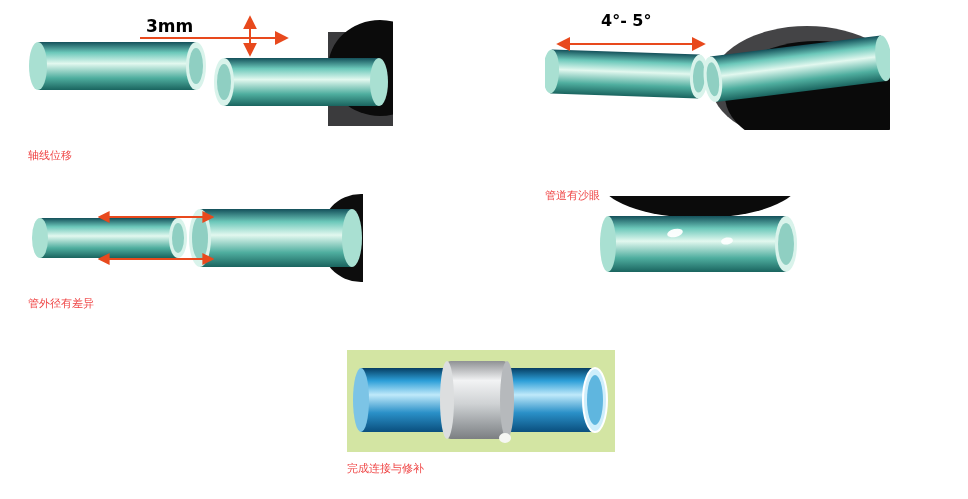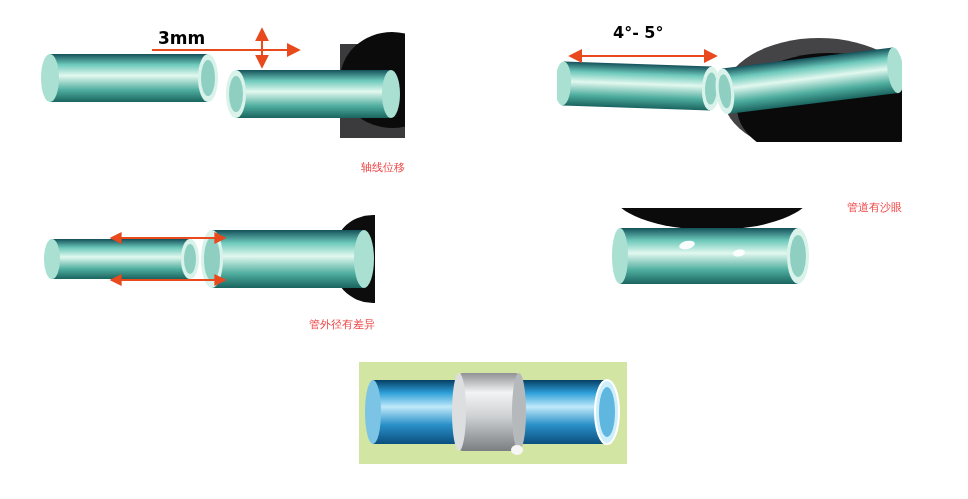--- a/index.html
+++ b/index.html
@@ -10,36 +10,36 @@
   }
   #canvas {
     position: relative;
     width: 968px;
     height: 499px;
     background: #ffffff;
     overflow: hidden;
   }
   figure.fig {
     position: absolute;
-    margin: 12px;
+    margin: 0;
     display: flex;
     flex-direction: column;
-    align-items: flex-end;
+    align-items: flex-start;
   }
   figure.fig svg { display: block; }
   figcaption {
     font-weight: normal;
     font-size: 11px;
     color: #ef4444;
     white-space: nowrap;
     text-align: center;
   }
   .fig-axial    { left: 28px;  top: 8px; }
   .fig-angle    { left: 545px; top: 8px; gap: 40px; }
-  .fig-diameter { left: 28px;  top: 201px; }
+  .fig-diameter { left: 28px;  top: 192px; }
   .fig-defects  { left: 600px; top: 196px; }
   .fig-repair   { left: 347px; top: 350px; }
   .fig-axial figcaption,
   .fig-angle figcaption    { margin-top: 18px; }
   .fig-diameter figcaption,
   .fig-defects figcaption  { margin-top: 12px; }
   .fig-repair figcaption   { margin-top: 9px; }
   .svg-ann {
     font-family: "DejaVu Sans", sans-serif;
     font-weight: bold;
@@ -207,15 +207,16 @@
         <ellipse cx="248" cy="50" rx="12" ry="32" fill="#cfeefb" stroke="#ffffff" stroke-width="2"></ellipse>
         <ellipse cx="248" cy="50" rx="8" ry="25" fill="#5fb6df"></ellipse>
       </g>
       <g>
         <rect x="100" y="11" width="60" height="78" rx="4" fill="url(#sg5)"></rect>
         <ellipse cx="160" cy="50" rx="7" ry="39" fill="#b6b9bc"></ellipse>
         <ellipse cx="100" cy="50" rx="7" ry="39" fill="#dcdedf"></ellipse>
         <ellipse cx="158" cy="88" rx="6" ry="5" fill="#f6f7f4"></ellipse>
       </g>
     </svg>
+    <figcaption>完成连接与修补</figcaption>
   </figure>
 
 </div>
 
 </body></html>

